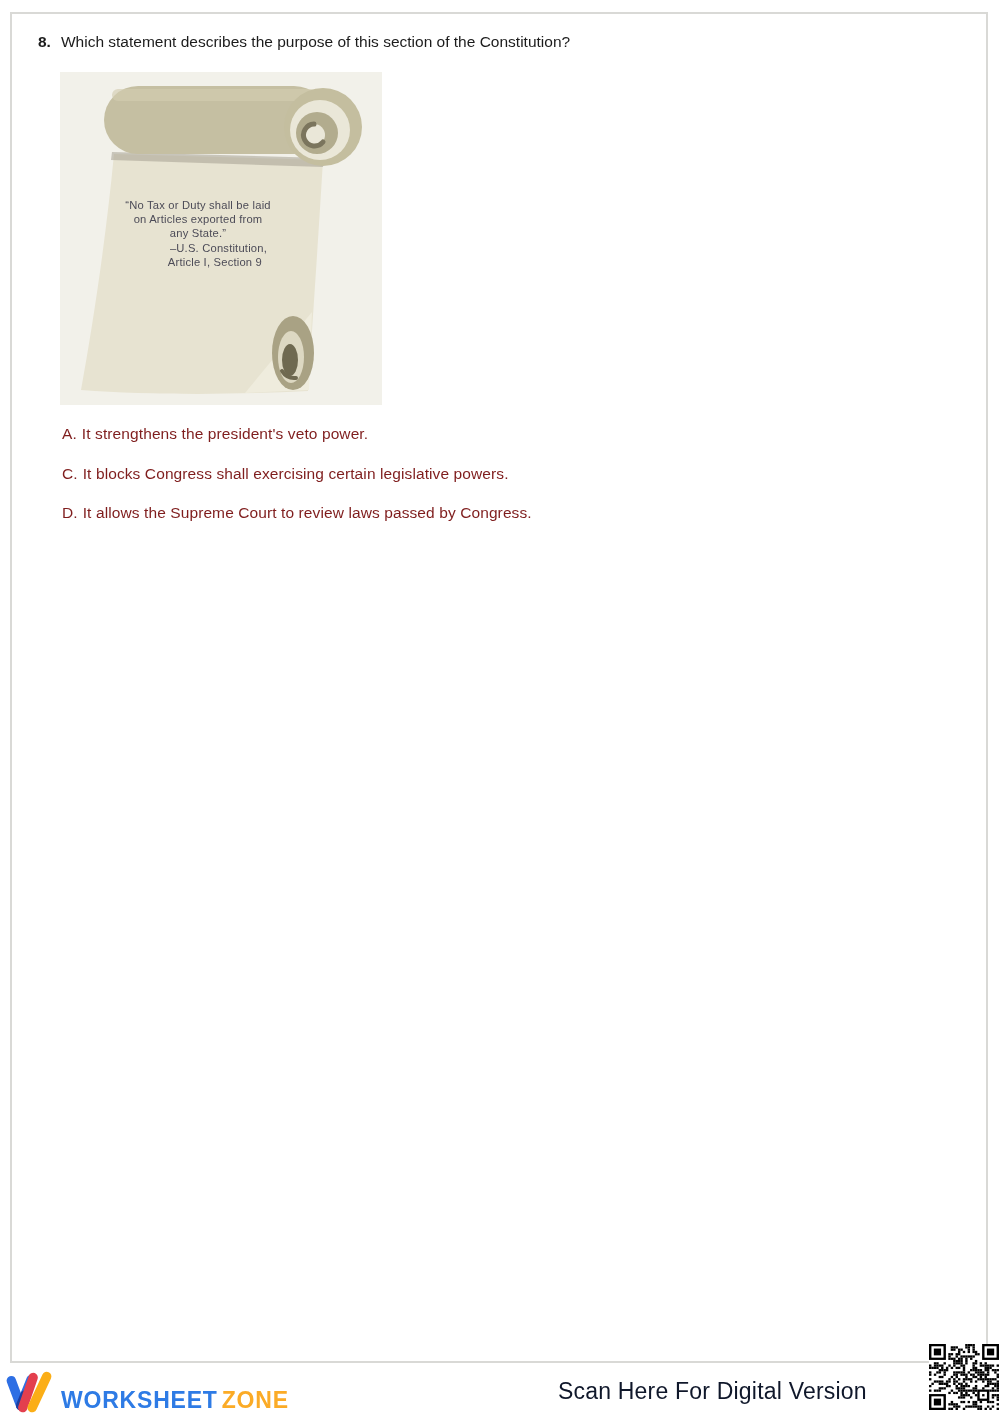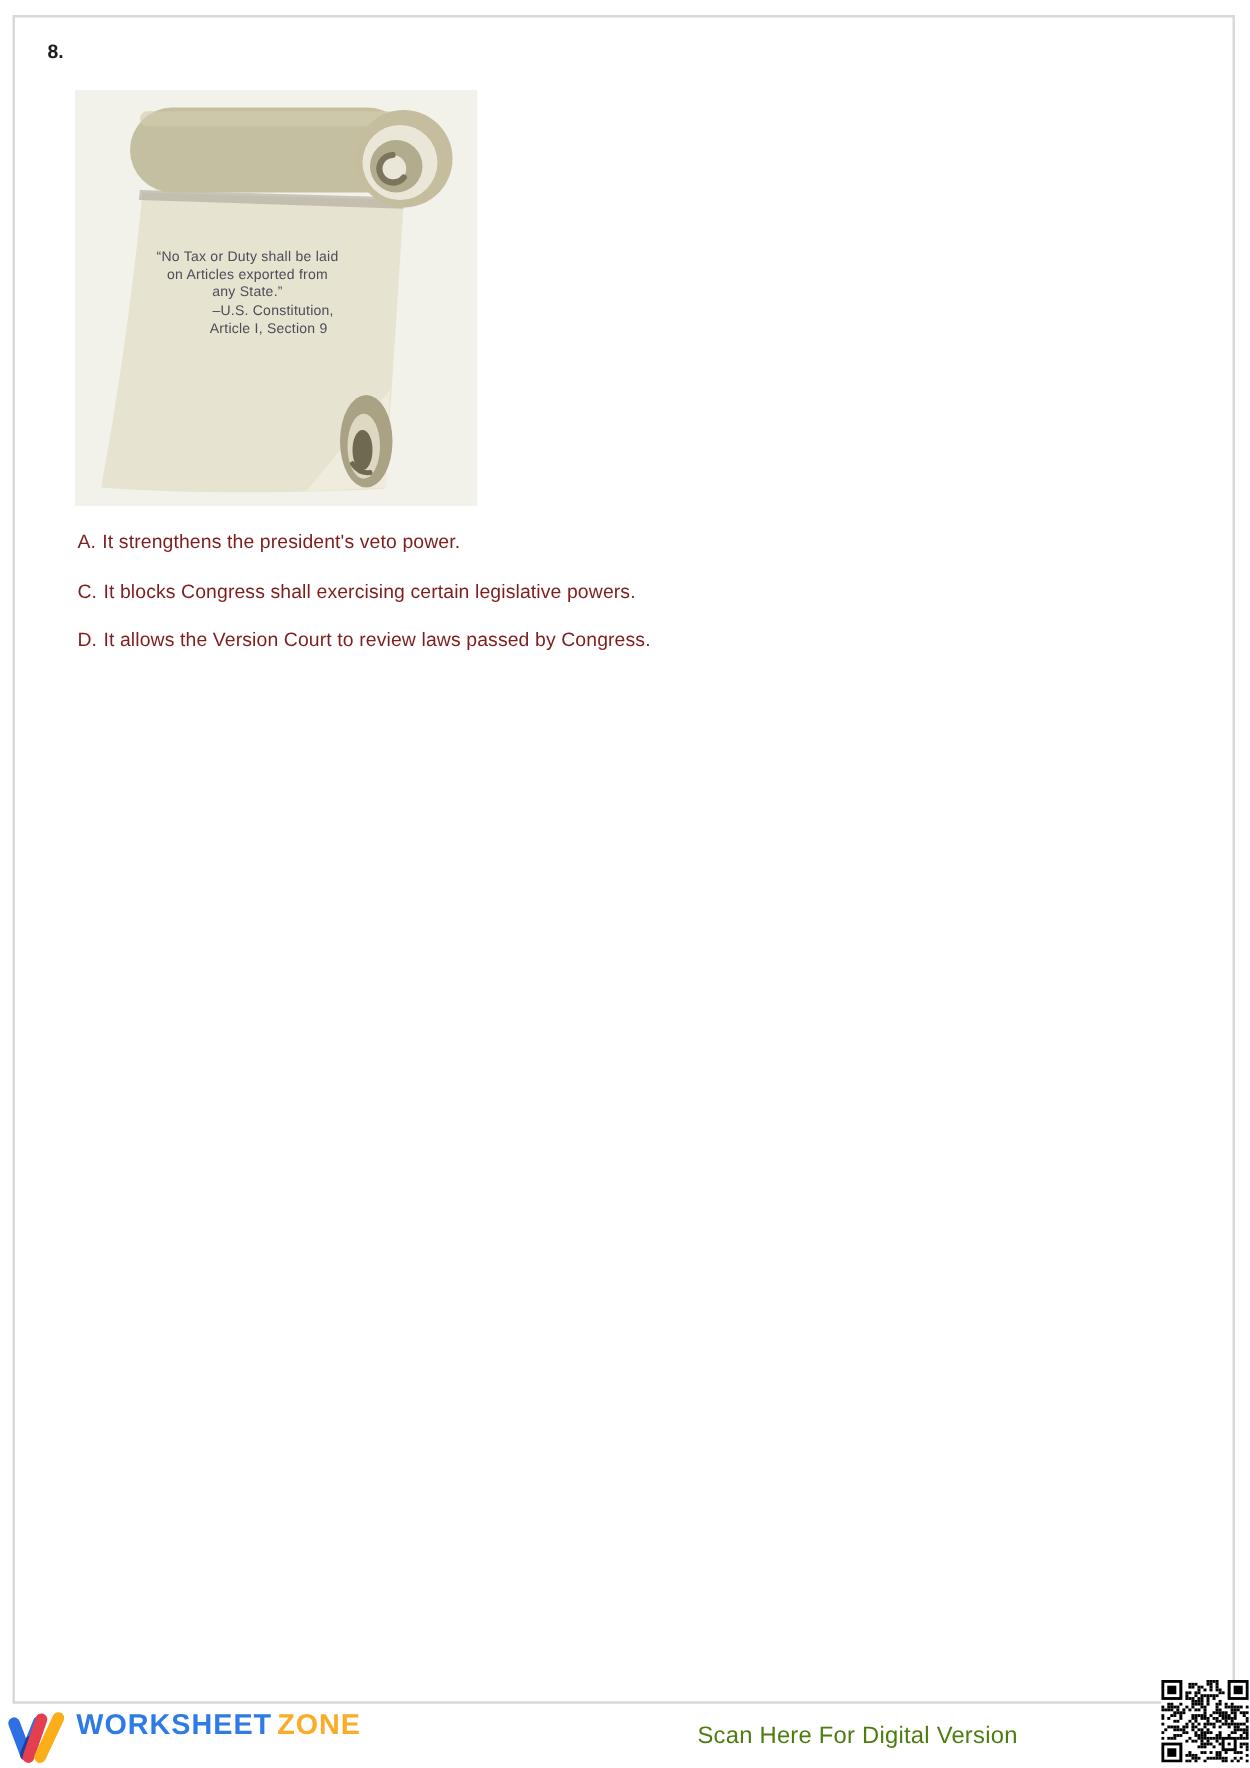--- a/index.html
+++ b/index.html
@@ -68,38 +68,38 @@
   }
   .choice .choice-label { margin-right: 5px; }
 
   
   .brand-logo {
     position: absolute;
     left: 4px;
     top: 1366px;
     height: 48px;
     display: flex;
-    align-items: flex-start;
+    align-items: flex-end;
     gap: 7px;
   }
   .brand-text {
     font-size: 23px;
     font-weight: 700;
     letter-spacing: 0.8px;
     white-space: nowrap;
   }
   .brand-word1 { color: #2e7be5; }
   .brand-word2 { color: #fbab26; margin-left: 4px; }
 
   .scan-text {
     position: absolute;
     left: 558px;
     top: 1378px;
-    font-size: 19px;
-    color: #4d7c0f;
+    font-size: 23px;
+    color: #0f172a;
     letter-spacing: 0.2px;
     white-space: nowrap;
   }
 
   .qr-box {
     position: absolute;
     left: 929px;
     top: 1344px;
     width: 70px;
     height: 66px;
@@ -108,20 +108,21 @@
   }
   .qr-box svg { display: block; width: 70px; height: 66px; }
 </style>
 </head>
 <body>
 
 <div class="frame"></div>
 
 <div class="question-row">
   <span class="question-number">8.</span>
+  <span class="question-text">Which statement describes the purpose of this section of the Constitution?</span>
 </div>
 
 <div class="stimulus">
   <svg width="322" height="333" viewBox="0 0 322 333">
 
     <rect x="0" y="0" width="322" height="333" fill="#f2f1ea"></rect>
 
     <path d="M54,82 C46,166 33,252 21,318 C90,323 170,323 248,319 C253,244 259,156 263,88 Z" fill="#e7e3d1"></path>
 
     <path d="M185,321 L249,318 L252,240 Z" fill="#efecdd"></path>
@@ -155,21 +156,21 @@
 </div>
 
 <div class="choices">
   <div class="choice">
     <span class="choice-label">A.</span><span>It strengthens the president's veto power.</span>
   </div>
   <div class="choice">
     <span class="choice-label">C.</span><span>It blocks Congress shall exercising certain legislative powers.</span>
   </div>
   <div class="choice">
-    <span class="choice-label">D.</span><span>It allows the Version Court to review laws passed by Congress.</span>
+    <span class="choice-label">D.</span><span>It allows the Supreme Court to review laws passed by Congress.</span>
   </div>
 </div>
 
 <div class="brand-logo">
   <svg width="50" height="46" viewBox="0 0 48 44">
     <path d="M7,12 L16,36" stroke="#2e6fe4" stroke-width="9" stroke-linecap="round" fill="none"></path>
     <path d="M16,36 L26,11" stroke="#2e6fe4" stroke-width="9" stroke-linecap="round" fill="none"></path>
     <path d="M16,36 L20,26" stroke="#1d3fa0" stroke-width="9" stroke-linecap="round" fill="none"></path>
     <path d="M28,9 L18,38" stroke="#e33f4e" stroke-width="9" stroke-linecap="round" fill="none"></path>
     <path d="M27,38 L41,8" stroke="#fbae17" stroke-width="9" stroke-linecap="round" fill="none"></path>

